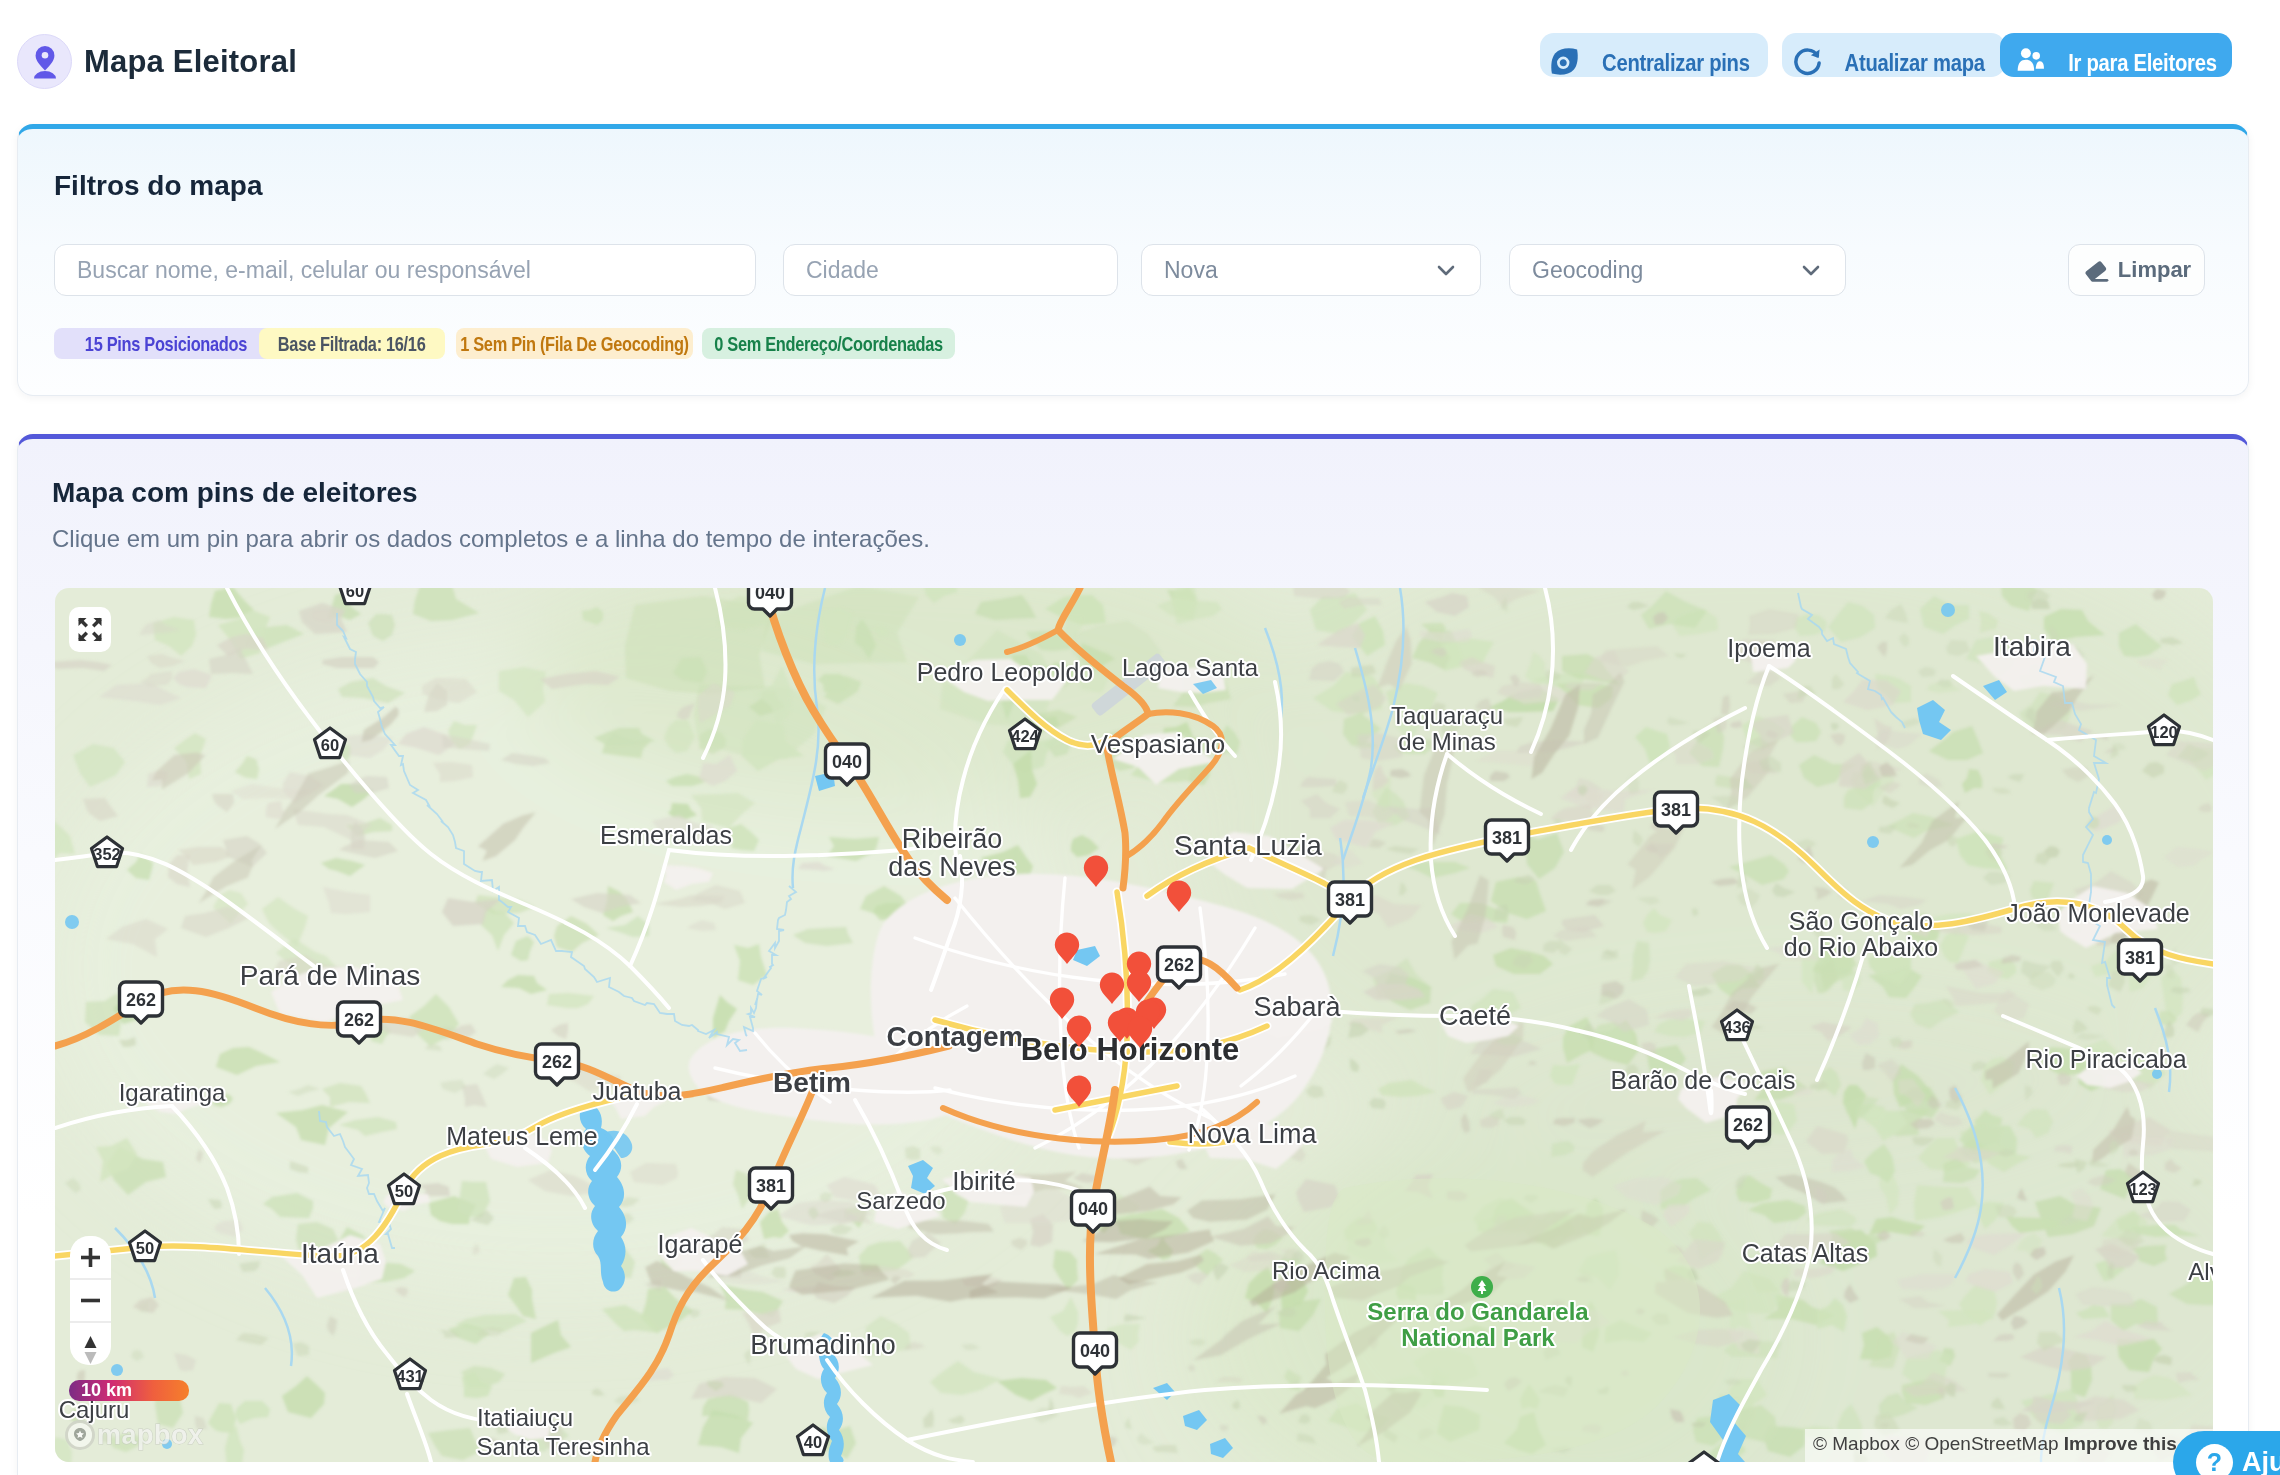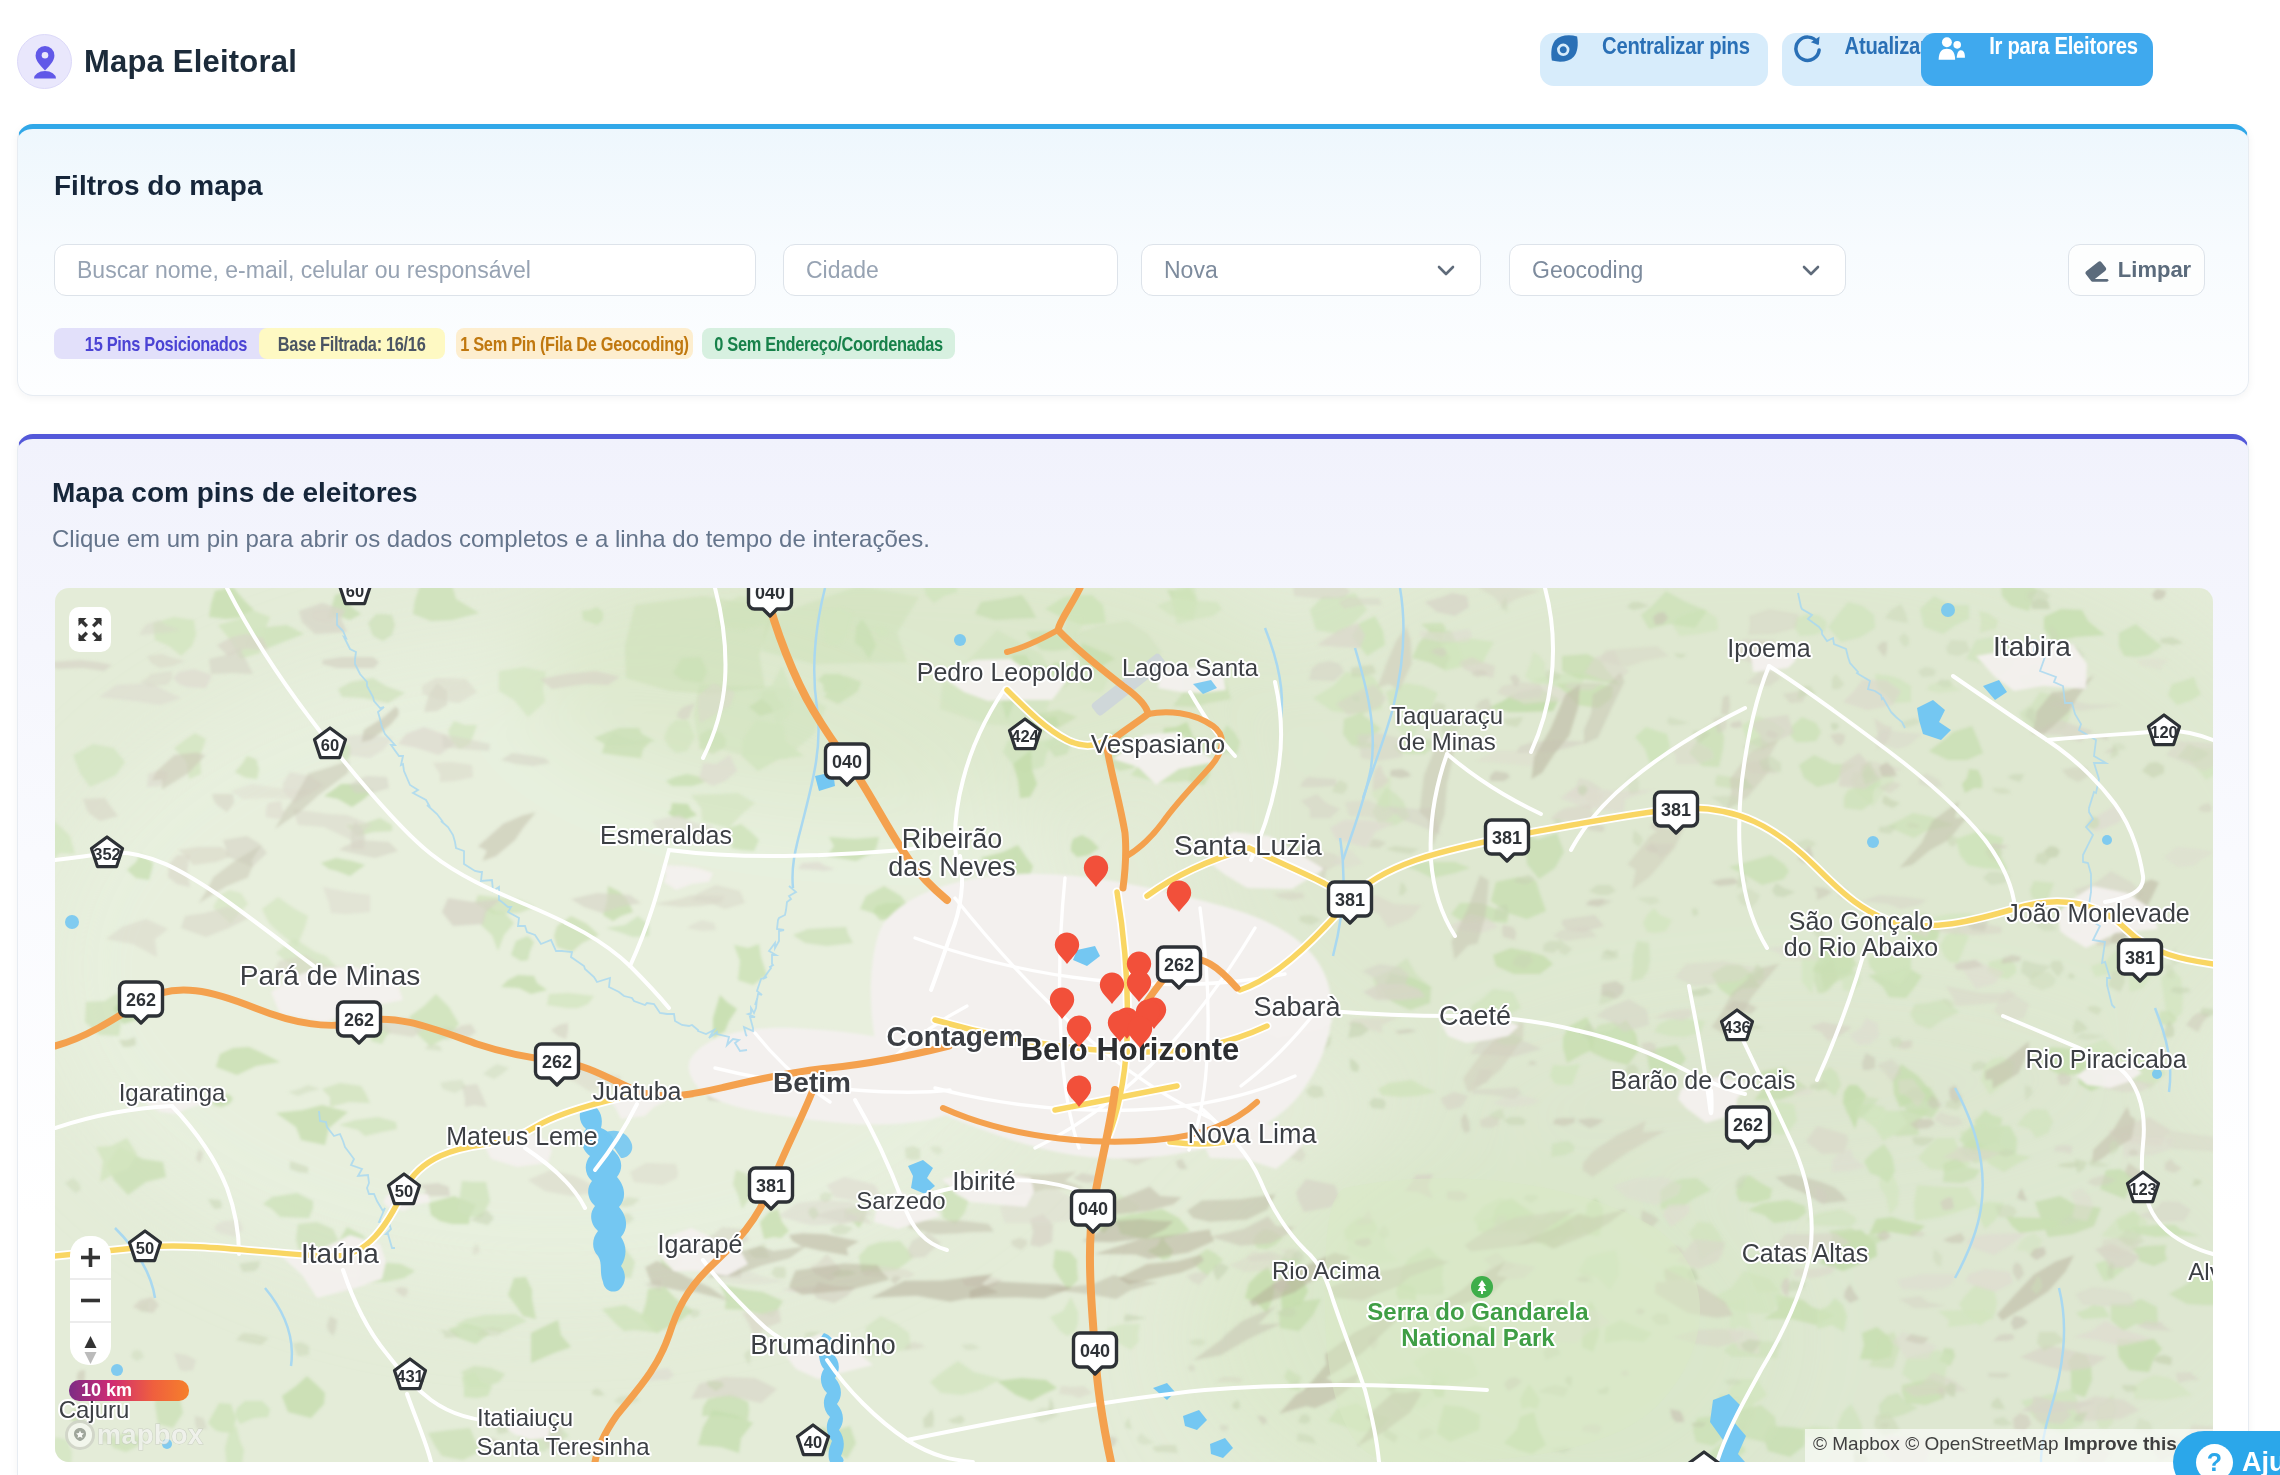--- a/index.html
+++ b/index.html
@@ -7,28 +7,28 @@
   html,body { width:2280px; height:1475px; overflow:hidden; background:#ffffff;
     font-family:"Liberation Sans", sans-serif; }
   body { position:relative; }
   .abs { position:absolute; }
   svg { flex-shrink:0; }
 
   
   .hicon { left:17px; top:34px; width:55px; height:55px; border-radius:50%;
     background:#e9e7fc; border:1px solid #dcd9f9; display:flex; align-items:center; justify-content:center; }
   .htitle { left:84px; top:44px; font-size:31px; font-weight:700; color:#1c2b3a; letter-spacing:0.2px; }
-  .btn { top:33px; height:53px; border-radius:14px; display:flex; align-items:flex-start;
+  .btn { top:33px; height:44px; border-radius:14px; display:flex; align-items:flex-end;
     justify-content:center; gap:12px; font-size:23px; font-weight:700; }
   .btn span { transform:scaleX(0.88); transform-origin:center; white-space:nowrap; letter-spacing:-0.3px; }
   .btn.light { background:#d7ecfb; color:#2a70b6; }
   .btn.solid { background:#3fa9ee; color:#ffffff; }
   #b1 { left:1540px; width:228px; }
   #b2 { left:1782px; width:223px; }
-  #b3 { left:1921px; width:232px;padding-left:8px; }
+  #b3 { left:2000px; width:232px;padding-left:8px; }
 
   
   .card { left:17px; width:2232px; border-radius:16px; border:1px solid #e7ecf2;
     box-shadow:0 2px 8px rgba(15,23,42,0.05); }
   #fcard { top:124px; height:272px; border-top:5px solid #30a7e8;
     background:linear-gradient(180deg,#eef7fd 0%, #f7fbfe 45%, #fdfeff 100%); }
   #mcard { top:434px; height:1041px; border-top:5px solid #5358d9; border-bottom:none;
     border-radius:16px 16px 0 0;
     background:linear-gradient(180deg,#f1f2fc 0%, #f9fafe 40%, #ffffff 75%); }
 

